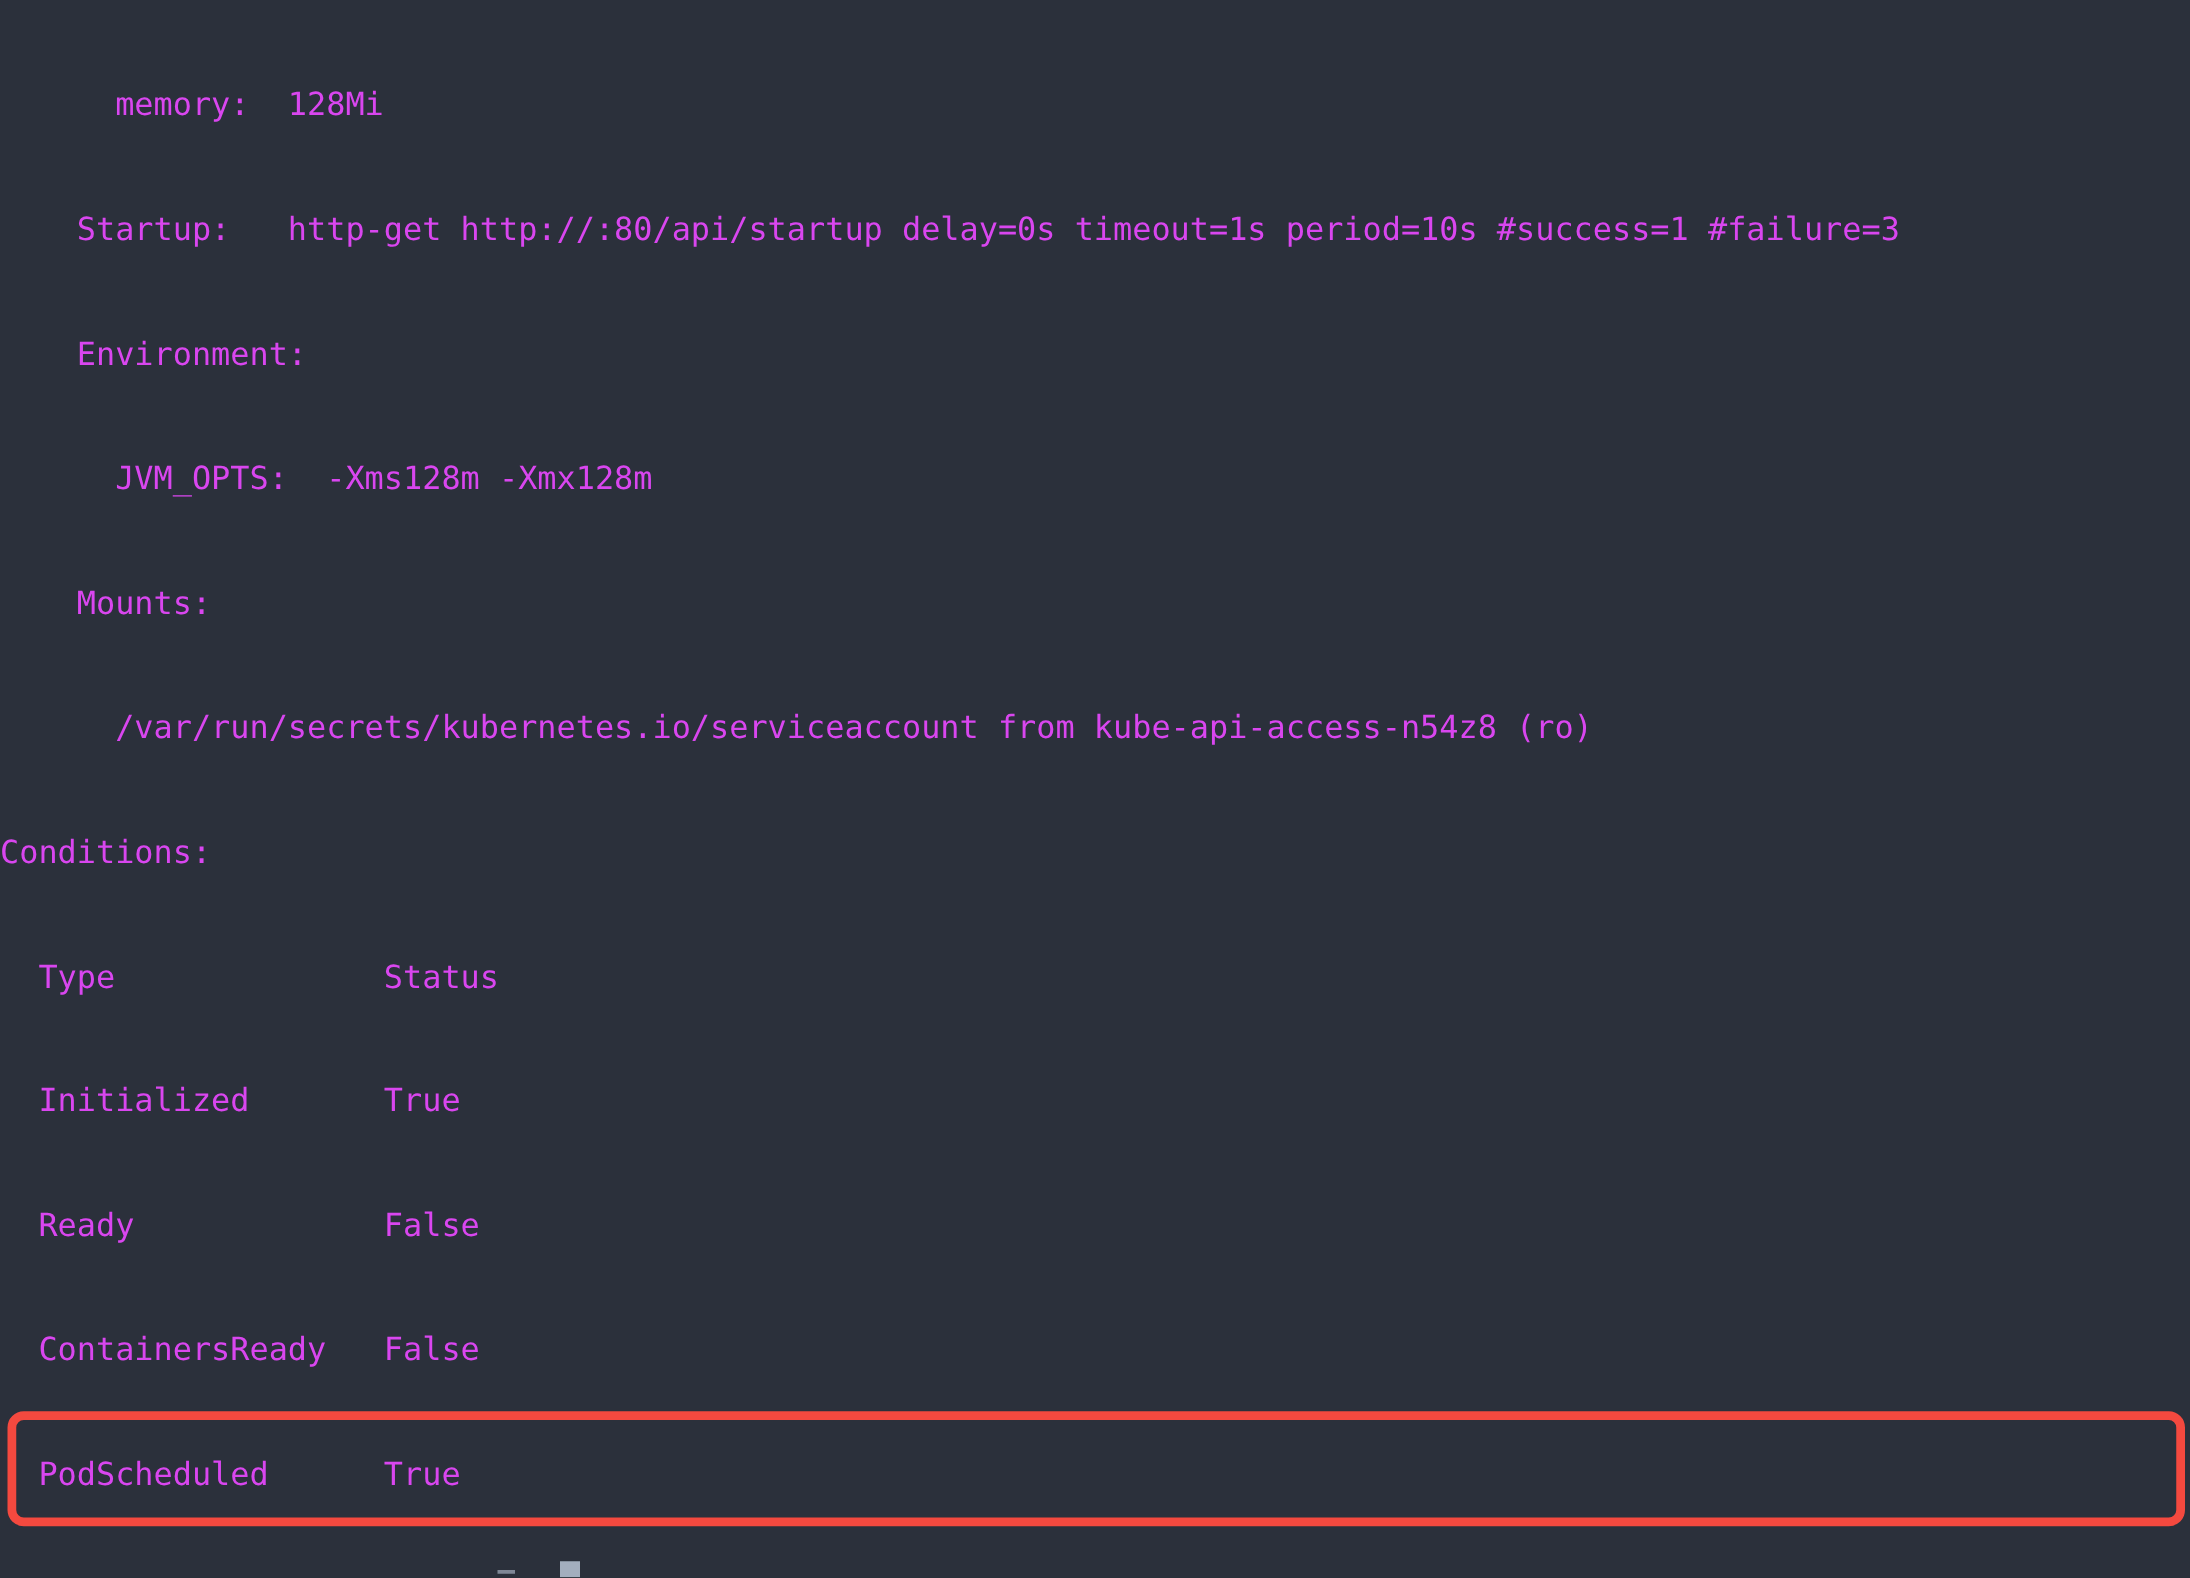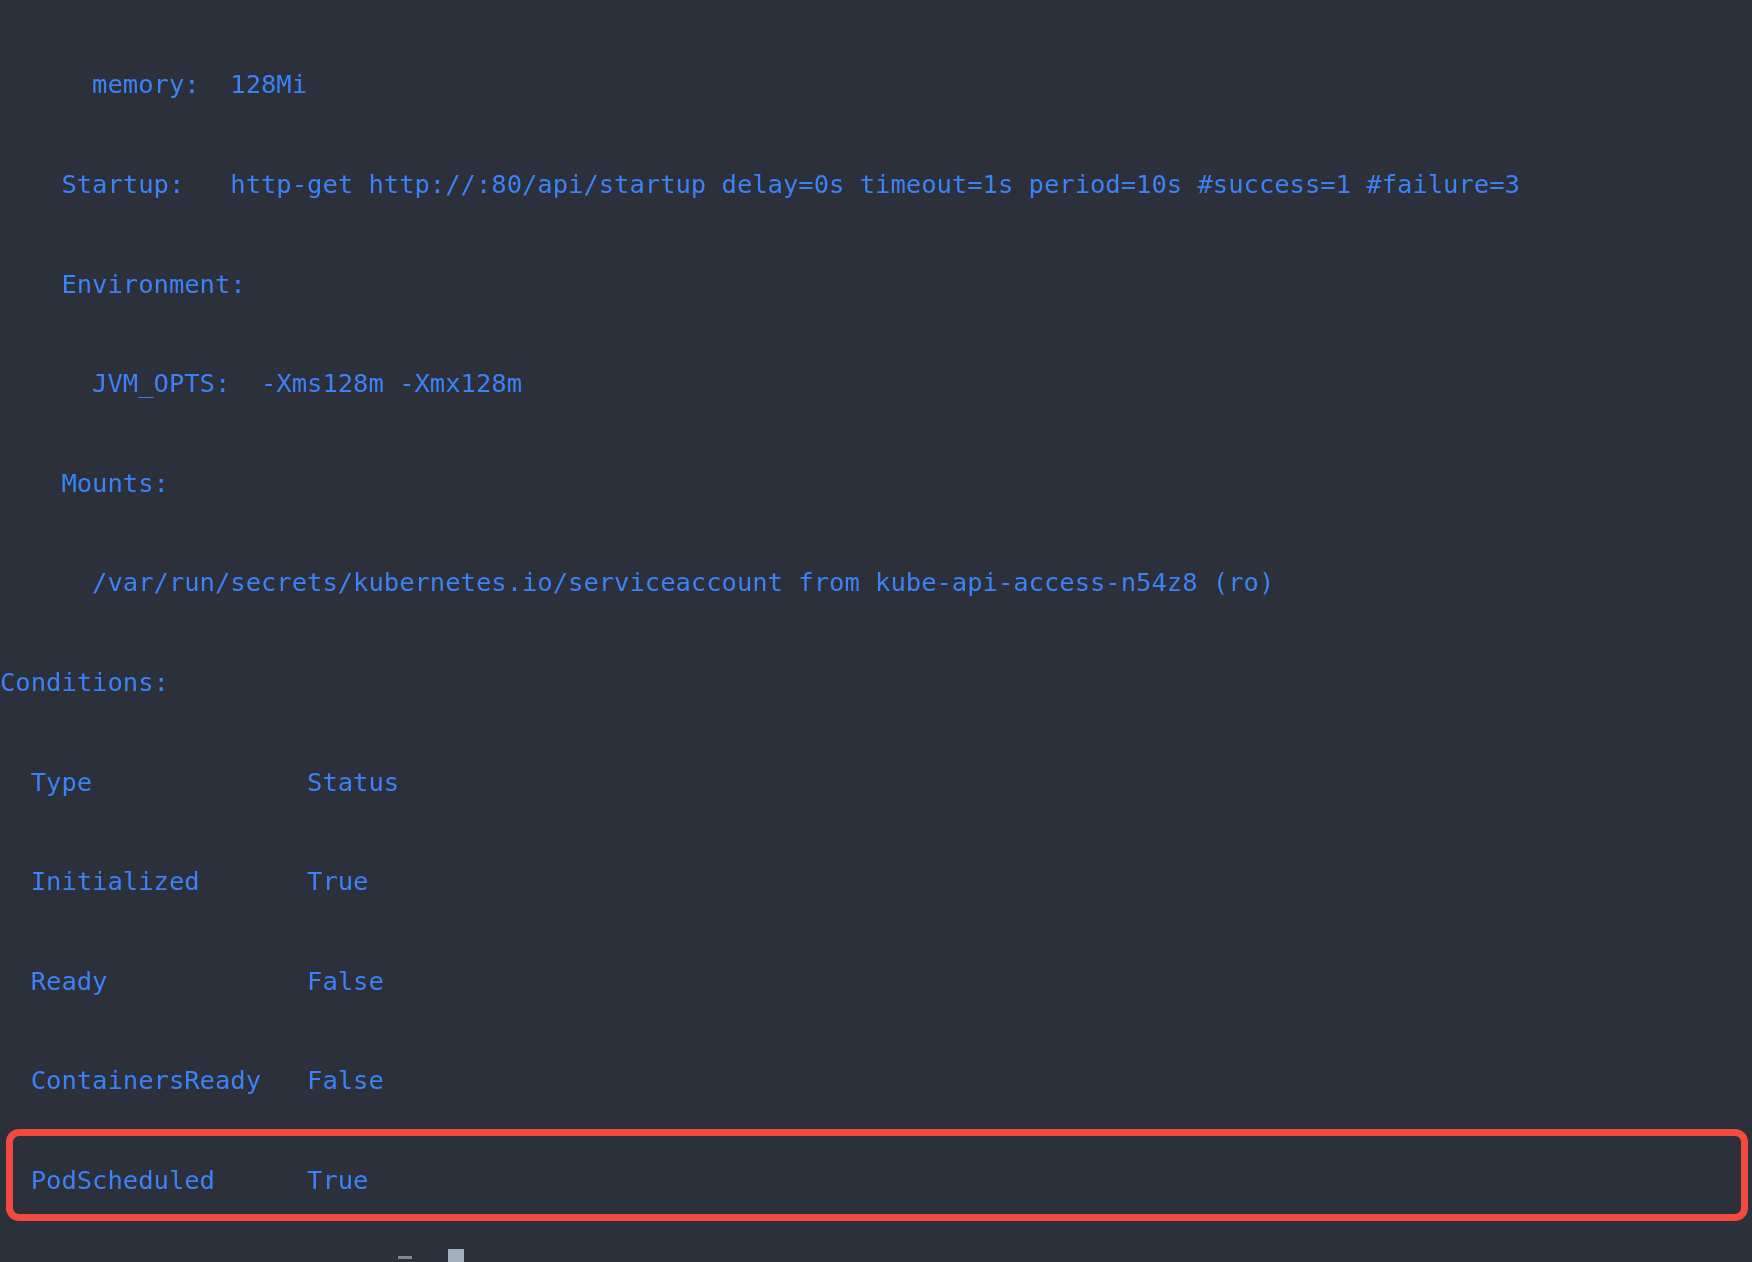--- a/index.html
+++ b/index.html
@@ -10,21 +10,21 @@
   }
   #terminal {
     position: relative;
     width: 1752px;
     height: 1262px;
     background: #2b303b;
     overflow: hidden;
     font-family: "DejaVu Sans Mono", "Liberation Mono", monospace;
     font-size: 25.5px;
     line-height: 33.2px;
-    color: #3b82f6;
+    color: #d946ef;
     -webkit-font-smoothing: antialiased;
   }
   #screen {
     position: absolute;
     left: 0;
     top: 0;
     width: 1790px;
     padding-top: 2px;
     white-space: pre;
     letter-spacing: 0px;

